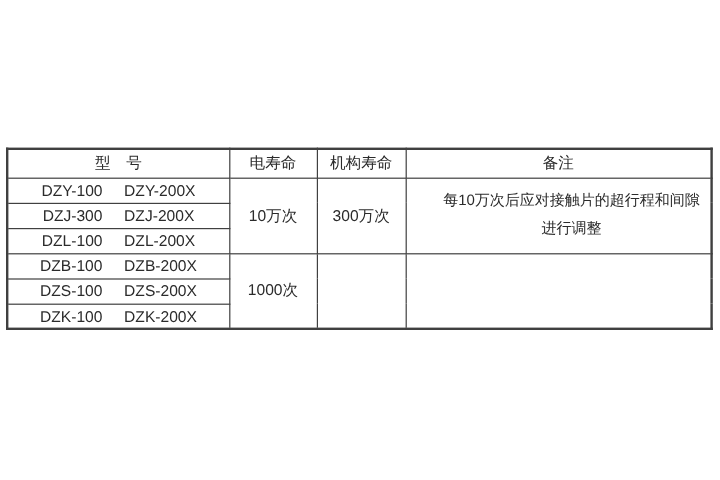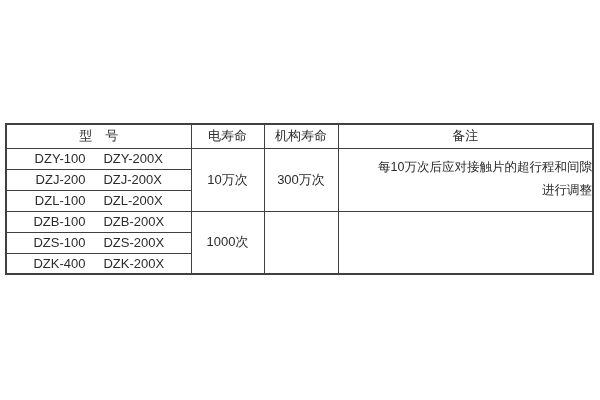--- a/index.html
+++ b/index.html
@@ -38,21 +38,21 @@
     white-space: nowrap;
     overflow: hidden;
   }
   .spec-table thead tr { height: 24px; }
   .spec-table tbody tr { height: 21px; }
   .model-gap {
     display: inline-block;
     width: 18px;
   }
   td.remarks-cell {
-    text-align: right;
+    text-align: center;
     padding-left: 22px;
     padding-bottom: 2px;
     white-space: normal;
   }
   td.remarks-cell .remarks-line {
     line-height: 23px;
     font-size: 12.5px;
   }
 </style>
 </head>
@@ -81,21 +81,21 @@
         </td>
         <td rowspan="3">10万次</td>
         <td rowspan="3">300万次</td>
         <td rowspan="3" class="remarks-cell">
           <div class="remarks-line">每10万次后应对接触片的超行程和间隙</div>
           <div class="remarks-line">进行调整</div>
         </td>
       </tr>
       <tr>
         <td>
-          <span>DZJ-200</span><span class="model-gap"></span><span>DZJ-200X</span>
+          <span>DZJ-300</span><span class="model-gap"></span><span>DZJ-200X</span>
         </td>
       </tr>
       <tr>
         <td>
           <span>DZL-100</span><span class="model-gap"></span><span>DZL-200X</span>
         </td>
       </tr>
       <tr>
         <td>
           <span>DZB-100</span><span class="model-gap"></span><span>DZB-200X</span>
@@ -107,18 +107,18 @@
           <div class="remarks-line"></div>
         </td>
       </tr>
       <tr>
         <td>
           <span>DZS-100</span><span class="model-gap"></span><span>DZS-200X</span>
         </td>
       </tr>
       <tr>
         <td>
-          <span>DZK-400</span><span class="model-gap"></span><span>DZK-200X</span>
+          <span>DZK-100</span><span class="model-gap"></span><span>DZK-200X</span>
         </td>
       </tr>
     </tbody>
   </table>
 </div>
 
 </body></html>

